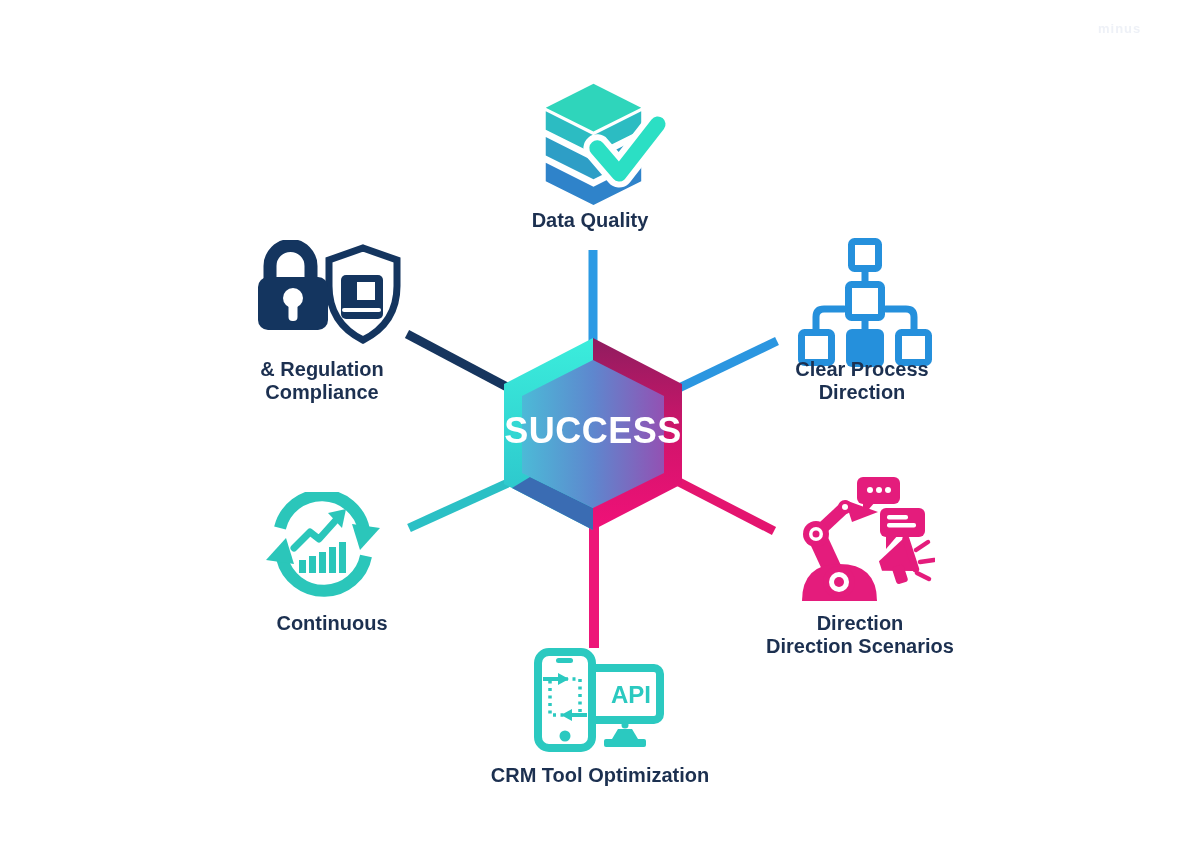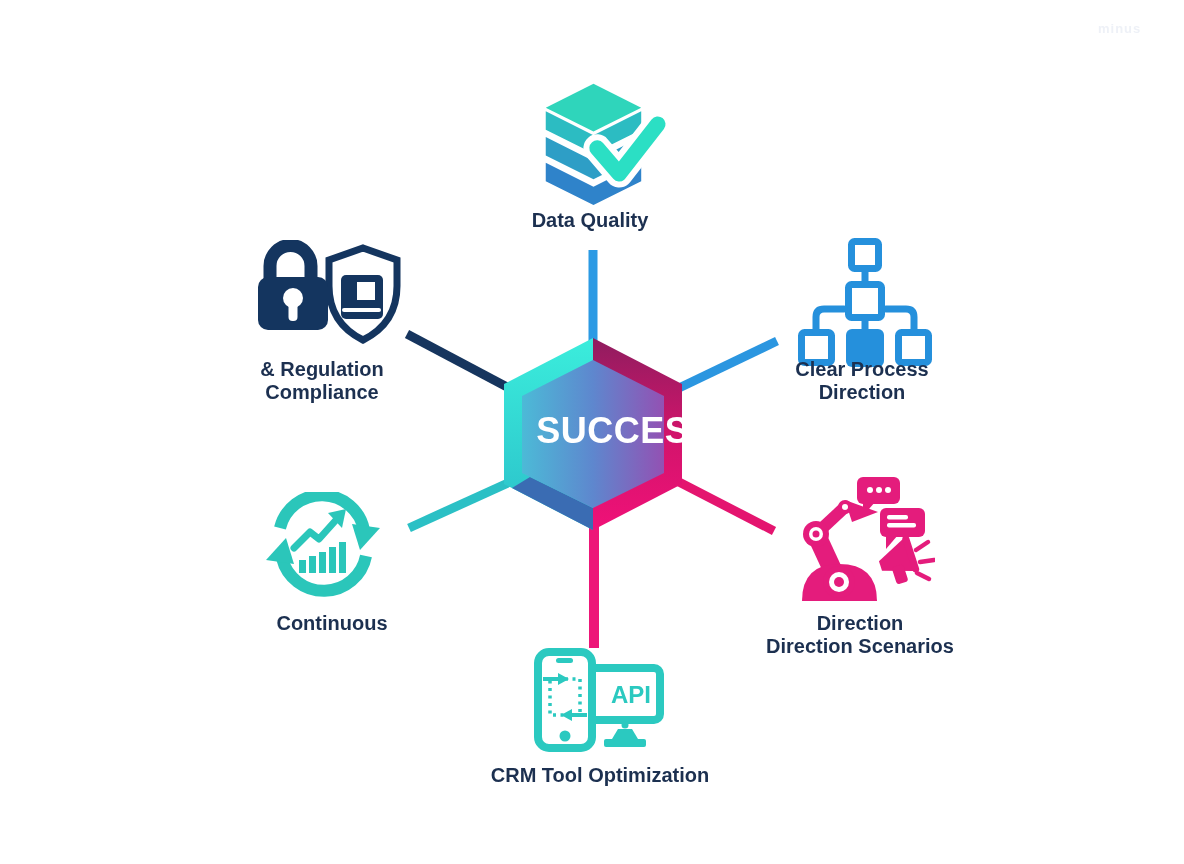--- a/index.html
+++ b/index.html
@@ -2,21 +2,21 @@
 <html><head>
 <meta charset="utf-8">
 <style>
   html,body{margin:0;padding:0;background:#fff;}
   .stage{position:relative;width:1184px;height:864px;background:#ffffff;overflow:hidden;
          font-family:"Liberation Sans",sans-serif;}
   .abs{position:absolute;}
   .node-label{position:absolute;text-align:center;color:#1C3050;
               font-weight:700;font-size:20px;line-height:23px;}
   .success-label{position:absolute;left:504px;top:410px;width:178px;text-align:center;
-                 color:#ffffff;font-weight:700;font-size:36px;letter-spacing:.5px;padding-left:32px;}
+                 color:#ffffff;font-weight:700;font-size:36px;letter-spacing:.5px;}
   .watermark{position:absolute;left:1098px;top:21px;width:80px;color:#EEF1F7;
              font-size:13px;font-weight:700;letter-spacing:1px;}
   svg{display:block;}
 </style>
 </head>
 <body>
 
 <div class="stage">
 
   <svg class="abs" style="left:0;top:0" width="1184" height="864">

